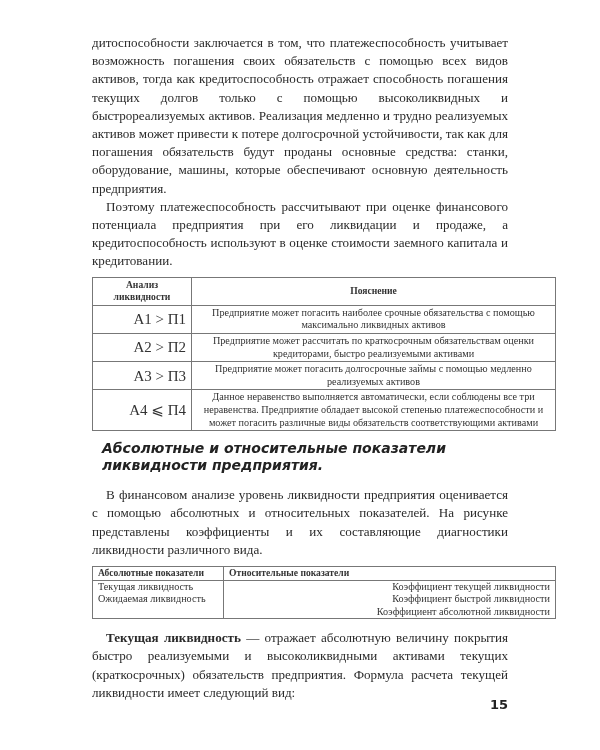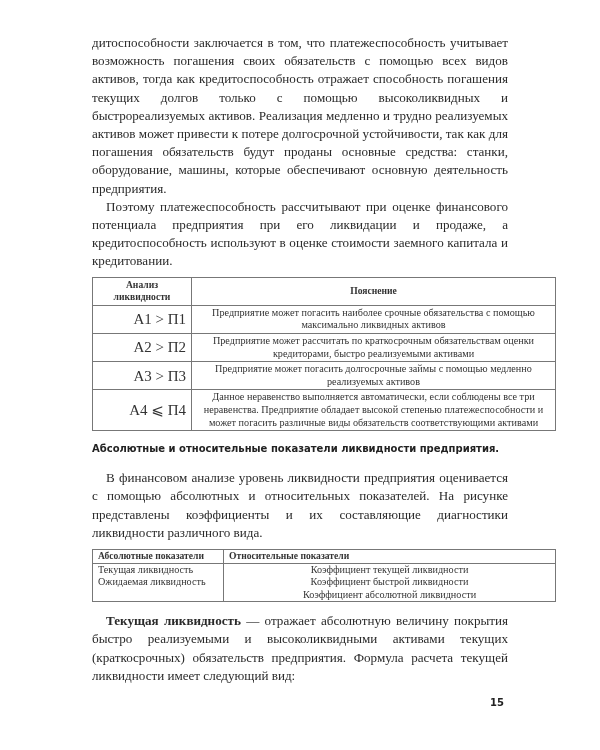--- a/index.html
+++ b/index.html
@@ -6,28 +6,28 @@
   body { width:600px; height:750px; position:relative; overflow:hidden; color:#2a2a2a; }
   .page { position:absolute; left:92px; top:34px; width:416px; font-family:"Liberation Serif", serif; font-size:13.1px; line-height:18.2px; text-align:justify; }
   .p { margin:0; }
   .indent { text-indent:14px; }
   table { border-collapse:collapse; width:464px; font-family:"Liberation Serif", serif; color:#333; }
   .t1 { margin-top:6px; font-size:10.2px; line-height:12.6px; }
   .t1 th, .t1 td { border:1px solid #777; padding:1px 5px; }
   .t1 th { font-weight:bold; text-align:center; height:14px; font-size:9.6px; }
   .t1 td.k { text-align:right; width:88px; font-size:15px; }
   .t1 td.v { text-align:center; }
-  .heading { font-family:"DejaVu Sans", sans-serif; font-weight:bold; font-size:10px; line-height:17px; margin-top:9px; color:#222; text-align:left; }
+  .heading { font-family:"DejaVu Sans", sans-serif; font-weight:bold; font-style:italic; font-size:14px; line-height:17px; margin-top:9px; margin-left:10px; color:#222; text-align:left; }
   .t2 { margin-top:7px; font-size:10.2px; line-height:12.4px; }
   .t2 th, .t2 td { border:1px solid #777; padding:0 5px; vertical-align:top; }
   .t2 td { border-top:1px solid #777; border-bottom:1px solid #777; }
   .t2 th { font-weight:bold; text-align:left; font-size:9.6px; height:13px; }
   .t2 td.a { width:120px; text-align:left; }
-  .t2 td.r { text-align:center; }
-  .pagenum { position:absolute; left:490px; top:697px; font-family:"DejaVu Sans", sans-serif; font-weight:bold; font-size:10px; color:#222; }
+  .t2 td.r { text-align:right; }
+  .pagenum { position:absolute; left:490px; top:697px; font-family:"DejaVu Sans", sans-serif; font-weight:bold; font-size:13px; color:#222; }
   .line { display:block; }
 </style>
 </head>
 <body>
 
 <div class="page">
   <p class="p">дитоспособности заключается в том, что платежеспособность учитывает возможность погашения своих обязательств с помощью всех видов активов, тогда как кредитоспособность отражает способность погашения текущих долгов только с помощью высоколиквидных и быстрореализуемых активов. Реализация медленно и трудно реализуемых активов может привести к потере долгосрочной устойчивости, так как для погашения обязательств будут проданы основные средства: станки, оборудование, машины, которые обеспечивают основную деятельность предприятия.</p>
   <p class="p indent">Поэтому платежеспособность рассчитывают при оценке финансового потенциала предприятия при его ликвидации и продаже, а кредитоспособность используют в оценке стоимости заемного капитала и кредитовании.</p>
 
   <table class="t1">

